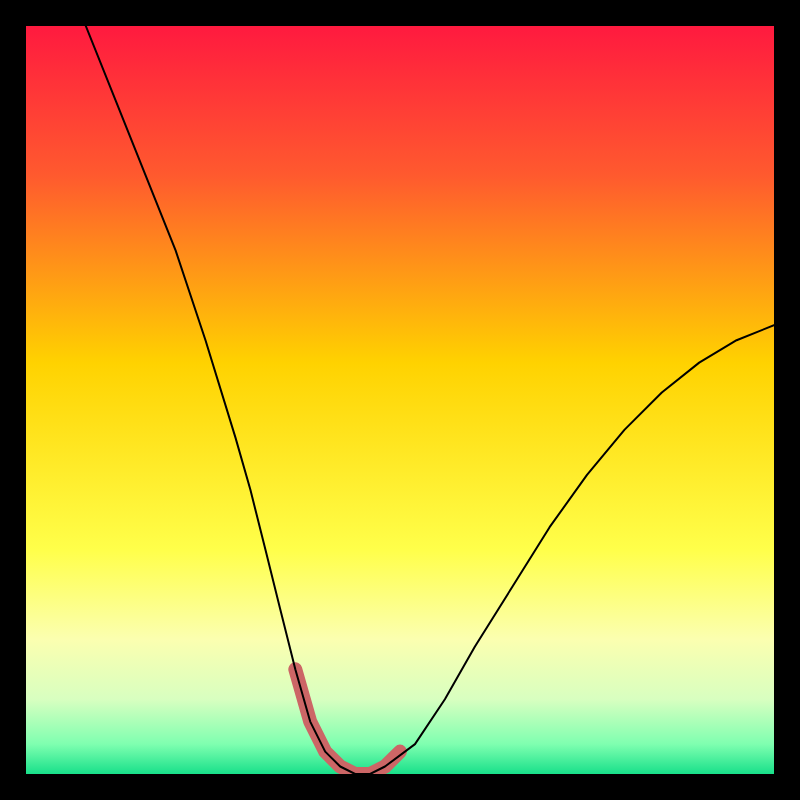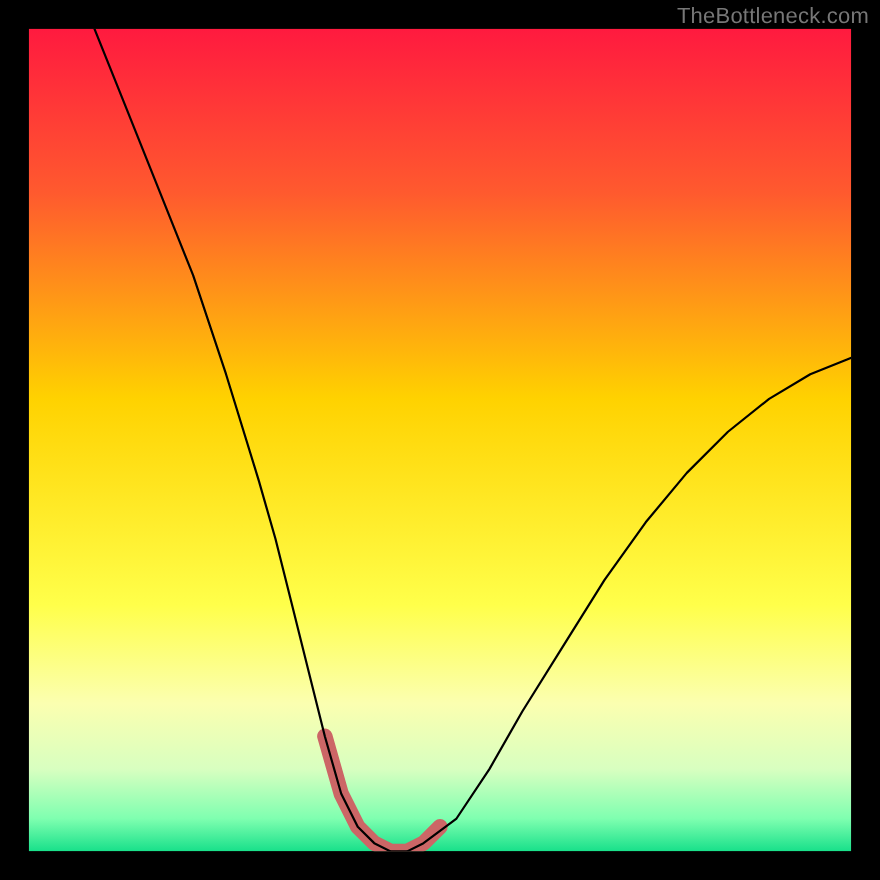--- a/index.html
+++ b/index.html
@@ -36,21 +36,20 @@
     font-weight: 500;
     letter-spacing: 0.2px;
     z-index: 5;
   }
   svg { display: block; }
 </style>
 </head>
 <body>
 
 <div class="frame">
-  <div class="watermark">TheBottleneck.com</div>
 
   <div class="plot-area">
     <svg id="chart-svg" width="748" height="748" viewBox="0 0 748 748">
         <defs>
           <linearGradient id="bg-grad" x1="0" y1="0" x2="0" y2="1">
             <stop offset="0%" stop-color="#ff1a3f"></stop>
             <stop offset="20%" stop-color="#ff5a2e"></stop>
             <stop offset="45%" stop-color="#ffd200"></stop>
             <stop offset="70%" stop-color="#ffff4a"></stop>
             <stop offset="82%" stop-color="#fbffb0"></stop>

